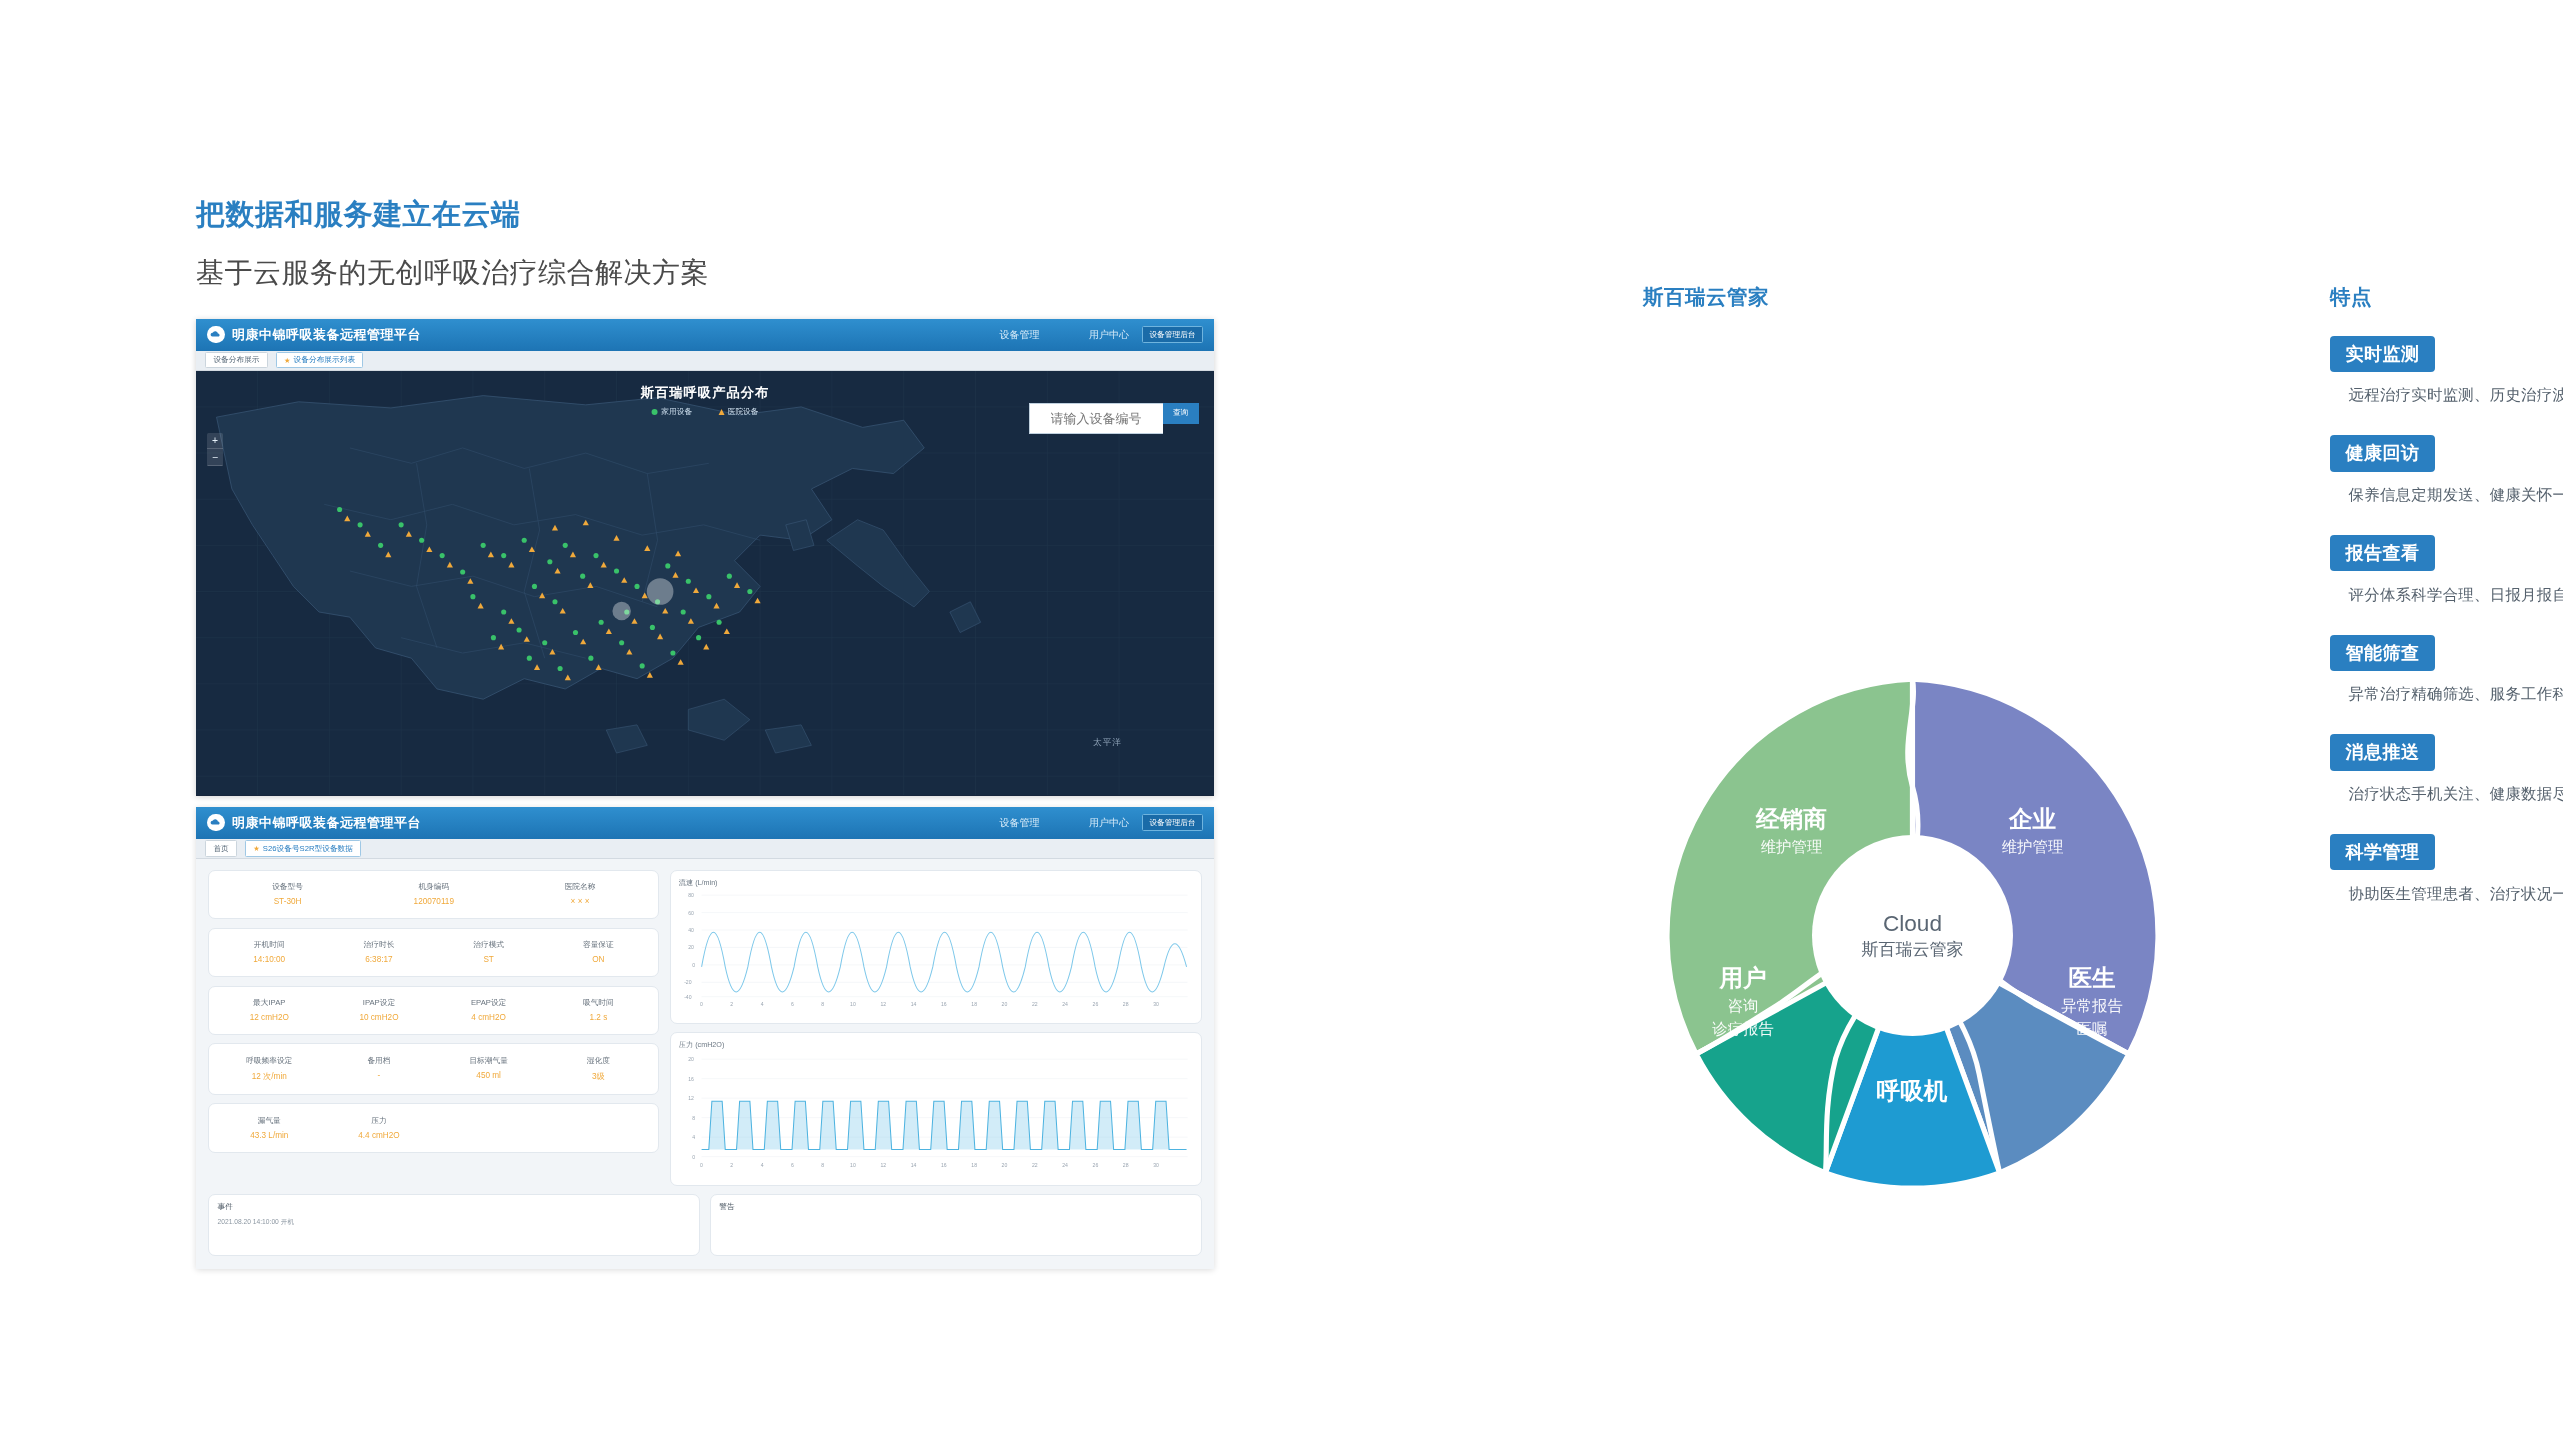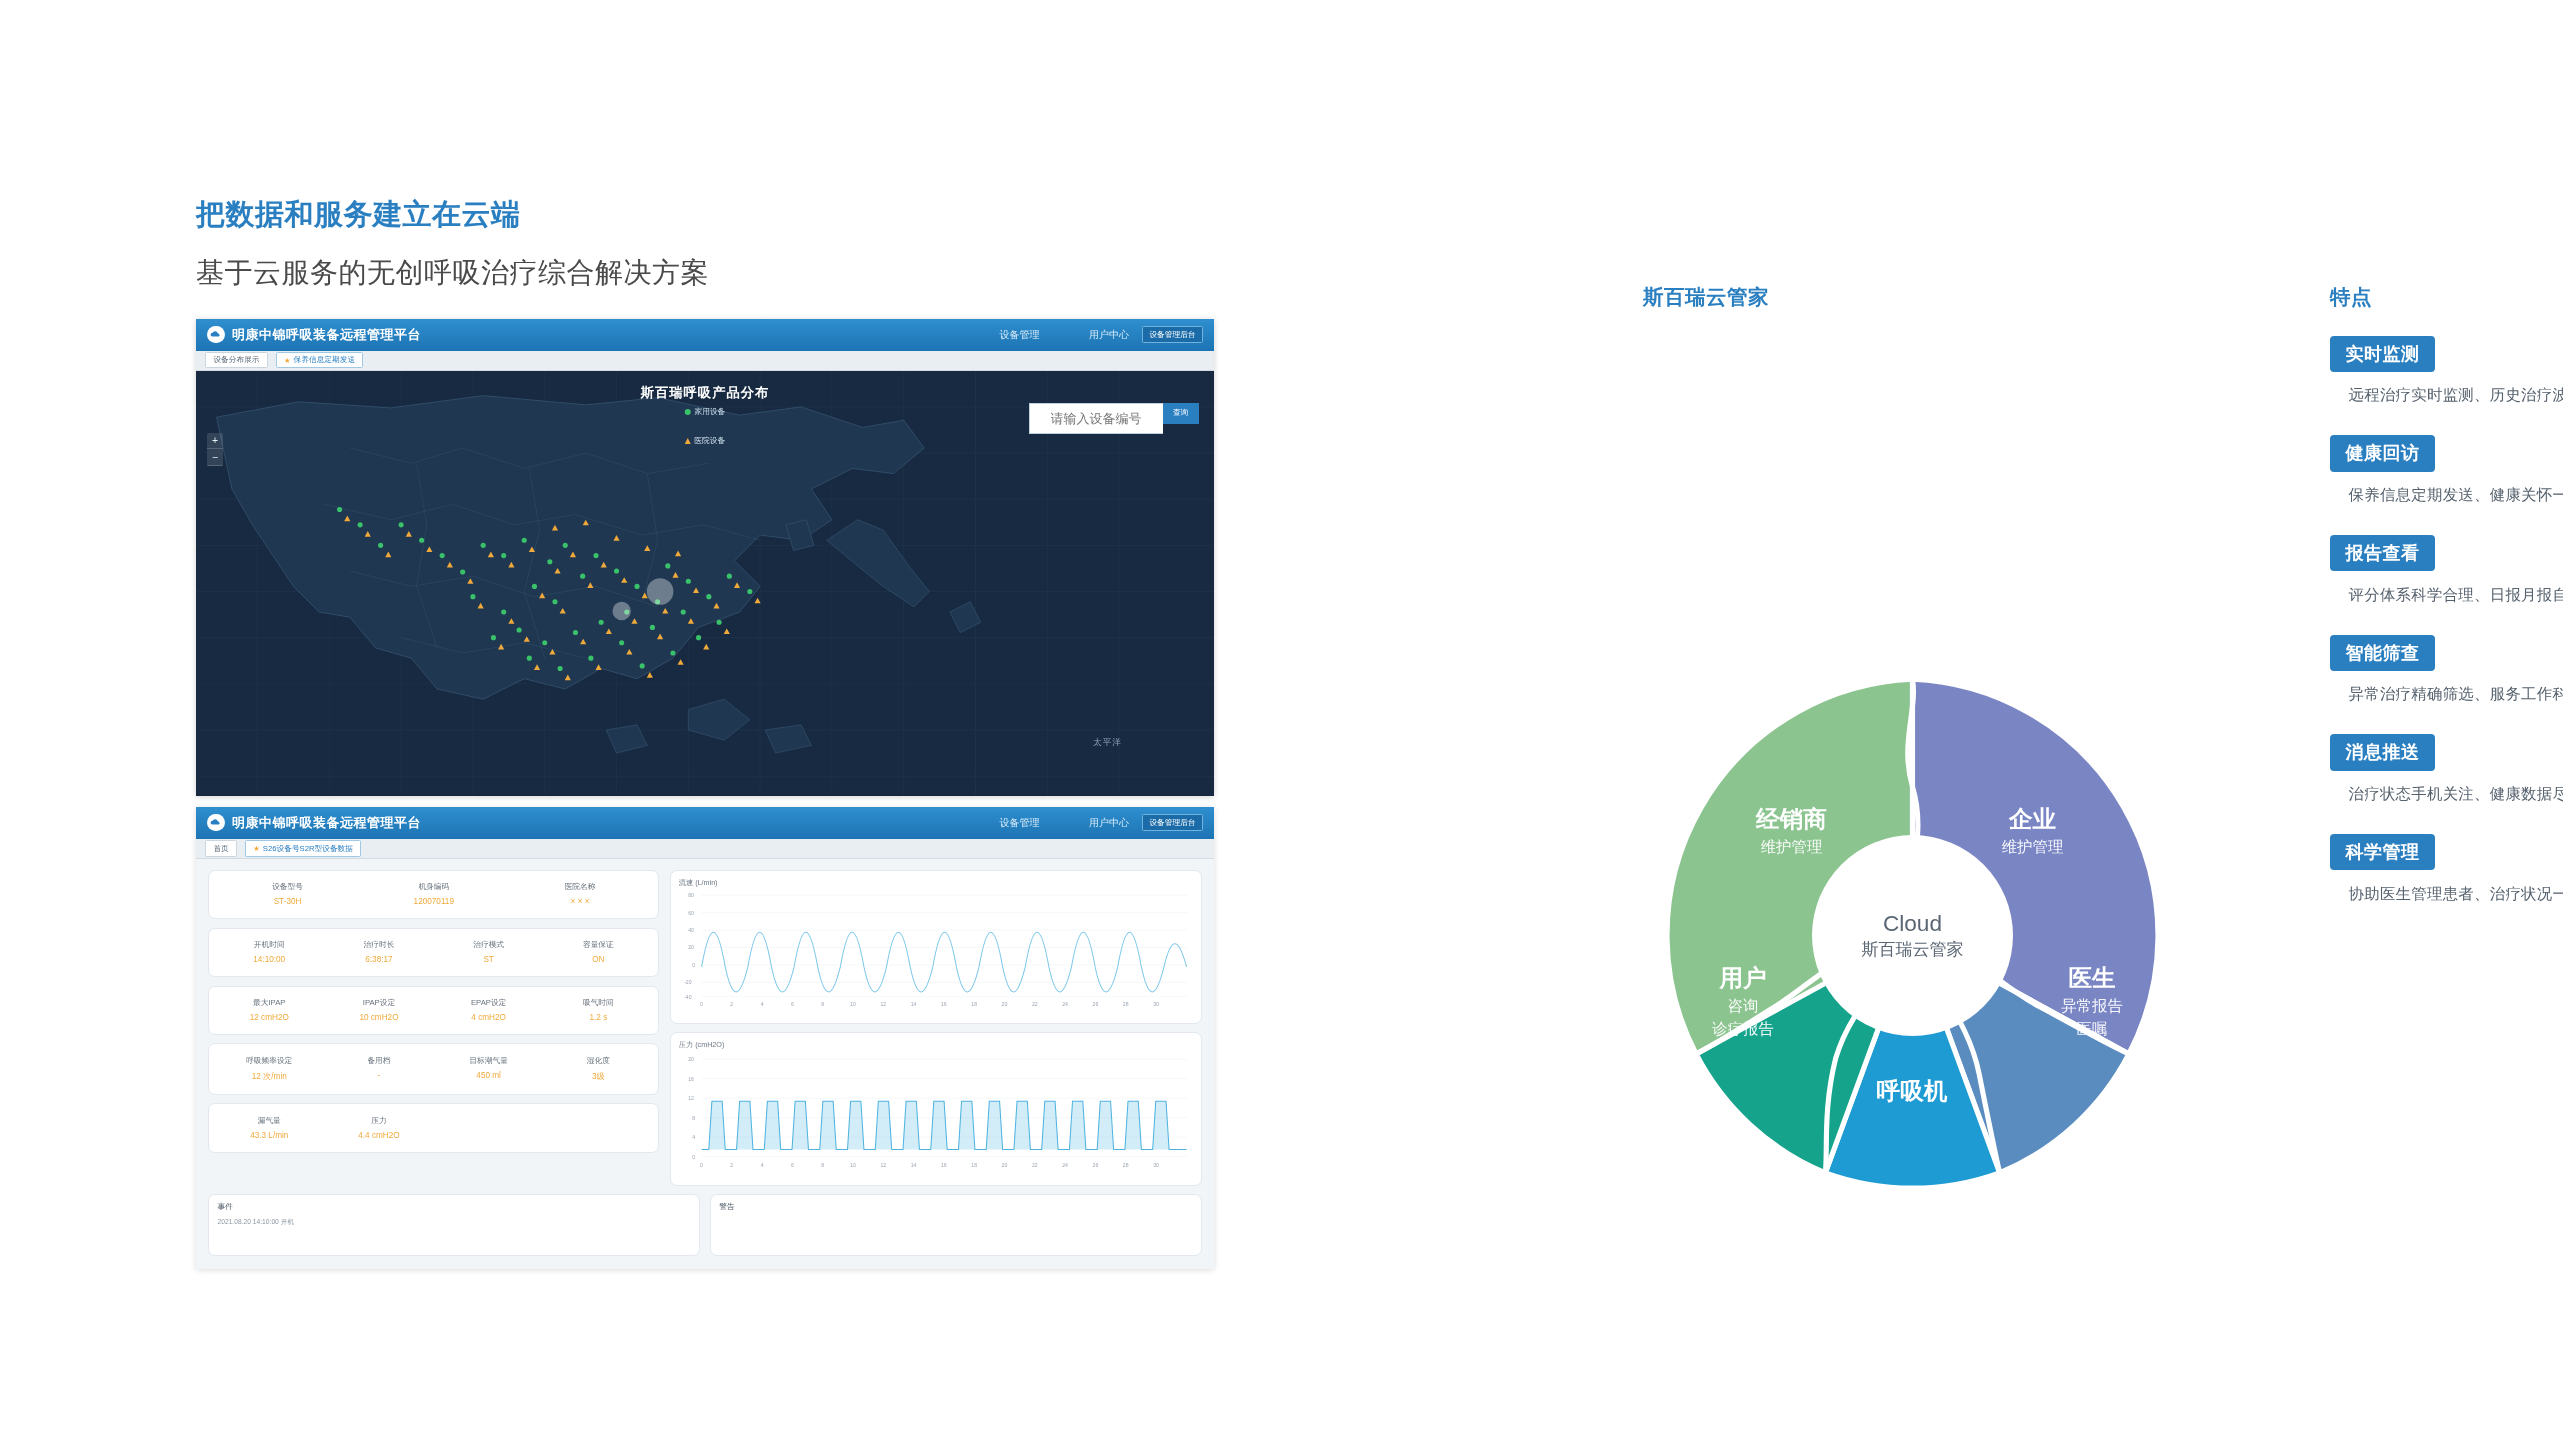--- a/index.html
+++ b/index.html
@@ -142,25 +142,24 @@
     font-weight: bold;
     letter-spacing: 1px;
     white-space: nowrap;
   }
   .map-legend {
     position: absolute;
     left: 50%;
     transform: translateX(-50%);
     top: 36px;
     display: flex;
-    gap: 19px;
+    gap: 26px;
     font-size: 7.7px;
     color: #cfe0ef;
     white-space: nowrap;
-    flex-direction: column;
   }
   .map-legend .lg { display: flex; align-items: center; gap: 3.6px; }
   .dot-g { width: 6.2px; height: 6.2px; border-radius: 50%; background: #39c26a; display:inline-block;}
   .tri-o {
     width: 0; height: 0;
     border-left: 3.6px solid transparent;
     border-right: 3.6px solid transparent;
     border-bottom: 6.2px solid #f0a93b;
     display: inline-block;
   }
@@ -387,21 +386,21 @@
           <span class="bar-btn">设备管理后台</span>
         </span>
       </div>
 
       <div class="app-subbar">
         <span class="tab-chip">
           <span>设备分布展示</span>
         </span>
         <span class="tab-chip active">
           <span class="star">★</span>
-          <span>保养信息定期发送</span>
+          <span>设备分布展示列表</span>
         </span>
       </div>
 
       <div class="map-area">
         <svg class="map-canvas" viewBox="0 0 1985 828" preserveAspectRatio="xMidYMid slice">
           <defs>
             <radialGradient id="seaGrad" cx="50%" cy="45%" r="75%">
               <stop offset="0%" stop-color="#1d3category"></stop>
             </radialGradient>
           </defs>

